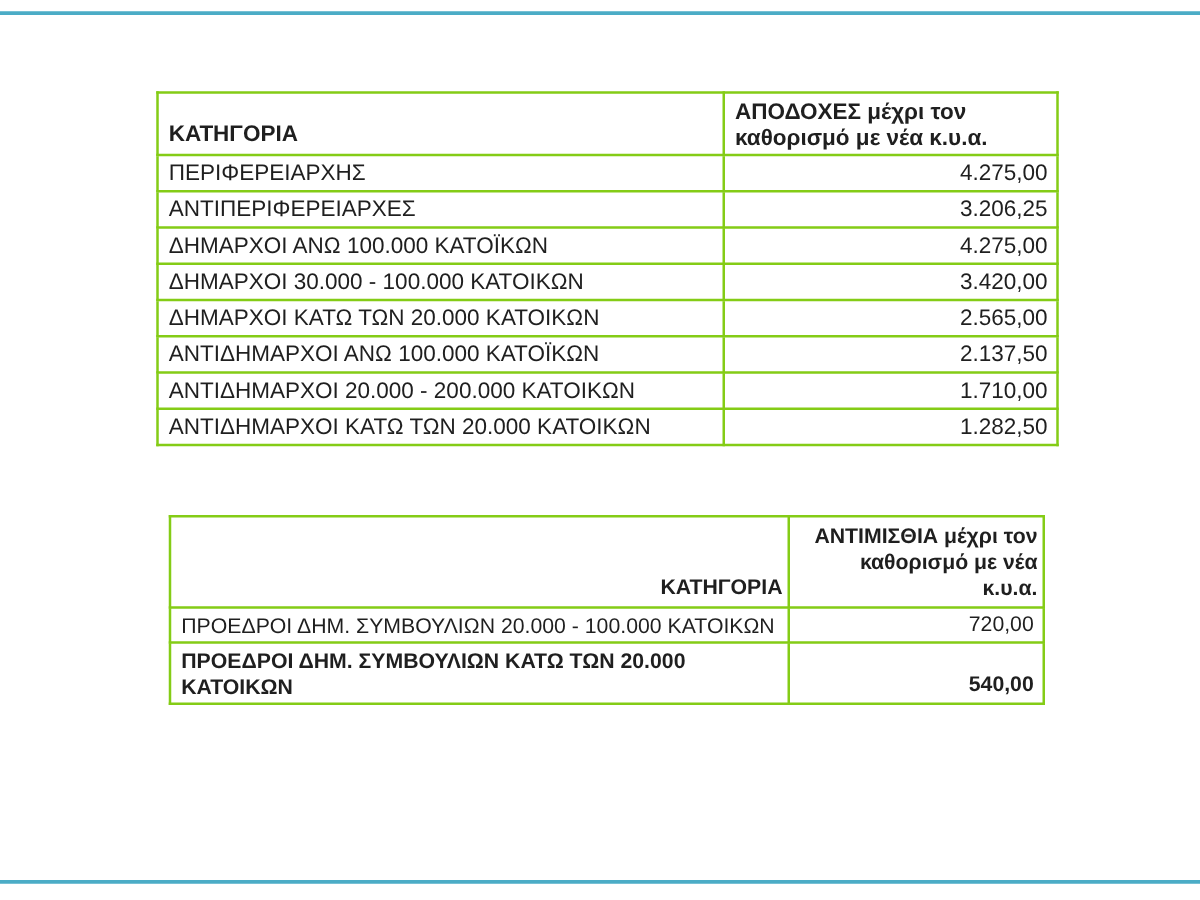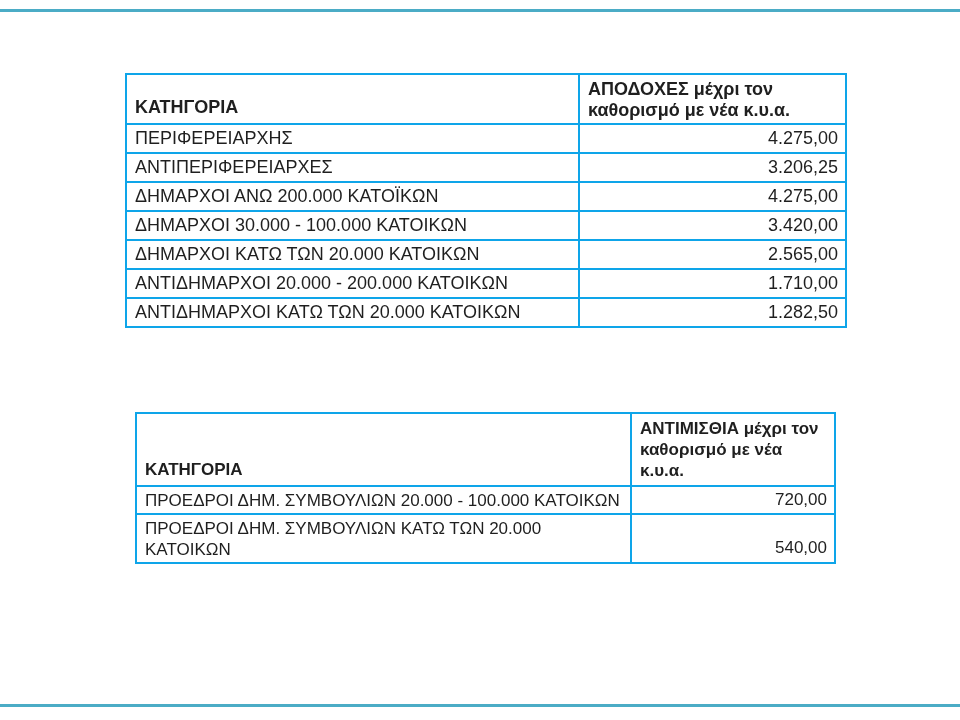--- a/index.html
+++ b/index.html
@@ -5,44 +5,44 @@
   html,body{margin:0;padding:0;}
   body{
     width:960px;height:720px;background:#ffffff;overflow:hidden;position:relative;
     font-family:"Liberation Sans","DejaVu Sans",sans-serif;color:#1f1f1f;
   }
   .accent-line{position:absolute;left:0;width:960px;height:3px;}
   .accent-top{top:9px;}
   .accent-bottom{top:704px;}
 
   table{border-collapse:collapse;table-layout:fixed;position:absolute;background:#fff;}
-  td,th{border:2px solid #0ea5e9;overflow:hidden;}
+  td,th{border:2px solid #84cc16;overflow:hidden;}
 
   
   .t1{left:125px;top:73px;width:720px;font-size:18px;}
   .t1 col.c-cat{width:453px;}
   .t1 col.c-amt{width:267px;}
   .t1 th{font-weight:bold;text-align:left;height:43px;}
   .t1 th.cat-h{vertical-align:bottom;padding:0 4px 5px 8px;}
   .t1 th.amt-h{vertical-align:top;padding:4px 4px 0 8px;line-height:21px;white-space:pre-line;}
   .t1 td{height:27px;}
   .t1 td.cat{text-align:left;vertical-align:middle;padding:0 4px 0 8px;white-space:pre-line;}
   .t1 td.amt{text-align:right;vertical-align:middle;padding:0 7px 0 4px;border-radius:11px;}
 
   
   .t2{left:135px;top:412px;width:699px;font-size:17px;}
   .t2 col.c-cat{width:495px;}
   .t2 col.c-amt{width:204px;}
-  .t2 th{font-weight:bold;text-align:left;height:66px;margin-left:20px;}
+  .t2 th{font-weight:bold;text-align:right;height:66px;margin-left:20px;}
   .t2 th.cat-h{vertical-align:bottom;padding:0 4px 5px 8px;}
   .t2 th.amt-h{vertical-align:top;padding:4px 4px 0 8px;line-height:21px;white-space:pre-line;}
   .t2 td{height:26px;}
   .t2 td.cat{text-align:left;vertical-align:middle;padding:0 4px 0 8px;line-height:21px;white-space:pre-line;}
   .t2 td.amt{text-align:right;vertical-align:middle;padding:0 7px 0 4px;}
-  .t2 tr.tall td{height:43px;}
+  .t2 tr.tall td{height:43px;font-weight:bold;}
   .t2 tr.tall td.amt{vertical-align:bottom;padding-bottom:4px;margin-left:39px;}
 </style>
 </head>
 <body>
 
 <div class="accent-line accent-top" style="background: rgb(75, 172, 198);"></div>
 
 <table class="t1">
   <colgroup>
       <col class="c-cat">
@@ -58,30 +58,34 @@
   <tbody>
     <tr>
       <td class="cat">ΠΕΡΙΦΕΡΕΙΑΡΧΗΣ</td>
       <td class="amt">4.275,00</td>
     </tr>
     <tr>
       <td class="cat">ΑΝΤΙΠΕΡΙΦΕΡΕΙΑΡΧΕΣ</td>
       <td class="amt">3.206,25</td>
     </tr>
     <tr>
-      <td class="cat">ΔΗΜΑΡΧΟΙ ΑΝΩ 200.000 ΚΑΤΟΪΚΩΝ</td>
+      <td class="cat">ΔΗΜΑΡΧΟΙ ΑΝΩ 100.000 ΚΑΤΟΪΚΩΝ</td>
       <td class="amt">4.275,00</td>
     </tr>
     <tr>
       <td class="cat">ΔΗΜΑΡΧΟΙ 30.000 - 100.000 ΚΑΤΟΙΚΩΝ</td>
       <td class="amt">3.420,00</td>
     </tr>
     <tr>
       <td class="cat">ΔΗΜΑΡΧΟΙ ΚΑΤΩ ΤΩΝ 20.000 ΚΑΤΟΙΚΩΝ</td>
       <td class="amt">2.565,00</td>
+    </tr>
+    <tr>
+      <td class="cat">ΑΝΤΙΔΗΜΑΡΧΟΙ ΑΝΩ 100.000 ΚΑΤΟΪΚΩΝ</td>
+      <td class="amt">2.137,50</td>
     </tr>
     <tr>
       <td class="cat">ΑΝΤΙΔΗΜΑΡΧΟΙ 20.000 - 200.000 ΚΑΤΟΙΚΩΝ</td>
       <td class="amt">1.710,00</td>
     </tr>
     <tr>
       <td class="cat">ΑΝΤΙΔΗΜΑΡΧΟΙ ΚΑΤΩ ΤΩΝ 20.000 ΚΑΤΟΙΚΩΝ</td>
       <td class="amt">1.282,50</td>
     </tr>
   </tbody>

